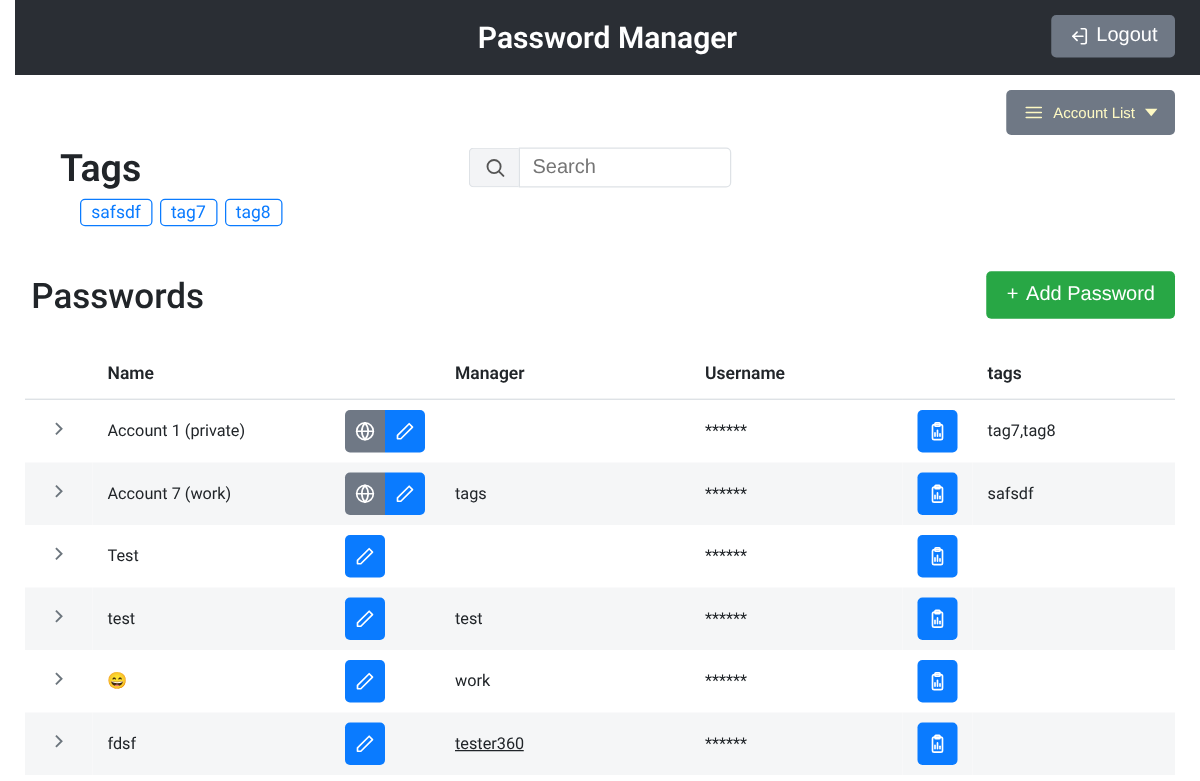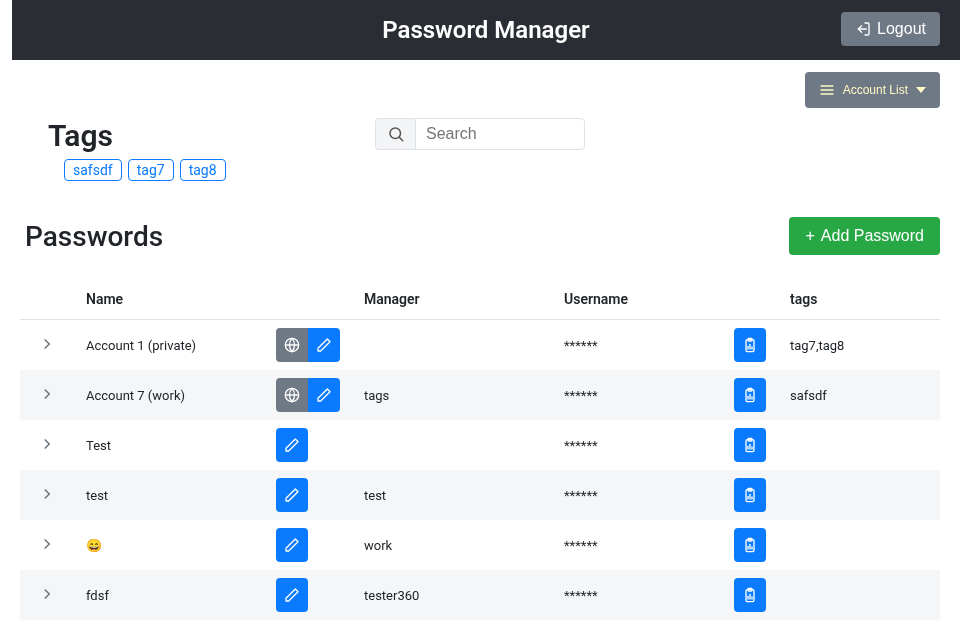--- a/index.html
+++ b/index.html
@@ -220,21 +220,21 @@
   .pagination{
     display:flex;
     justify-content:flex-end;
     align-items:center;
     gap:28px;
     padding:12px 28px 0 0;
     color:var(--muted);
     font-size:13px;
   }
   svg{display:block;}
-  .truncate{white-space:nowrap;overflow:hidden;text-overflow:ellipsis;max-width:80px;display:inline-block;vertical-align:middle;}
+  .truncate{white-space:nowrap;overflow:hidden;text-overflow:ellipsis;max-width:80px;display:inline-block;vertical-align:middle;text-decoration:underline;}
 </style>
 </head>
 <body>
 
 <div class="app-header">
   <div class="app-title">Password Manager</div>
   <button class="logout-btn">
     <span>
       <svg width="16" height="16" viewBox="0 0 24 24" fill="none" stroke="currentColor" stroke-width="2" stroke-linecap="round" stroke-linejoin="round">
           <path d="M15 3h4a2 2 0 0 1 2 2v14a2 2 0 0 1-2 2h-4"></path>

